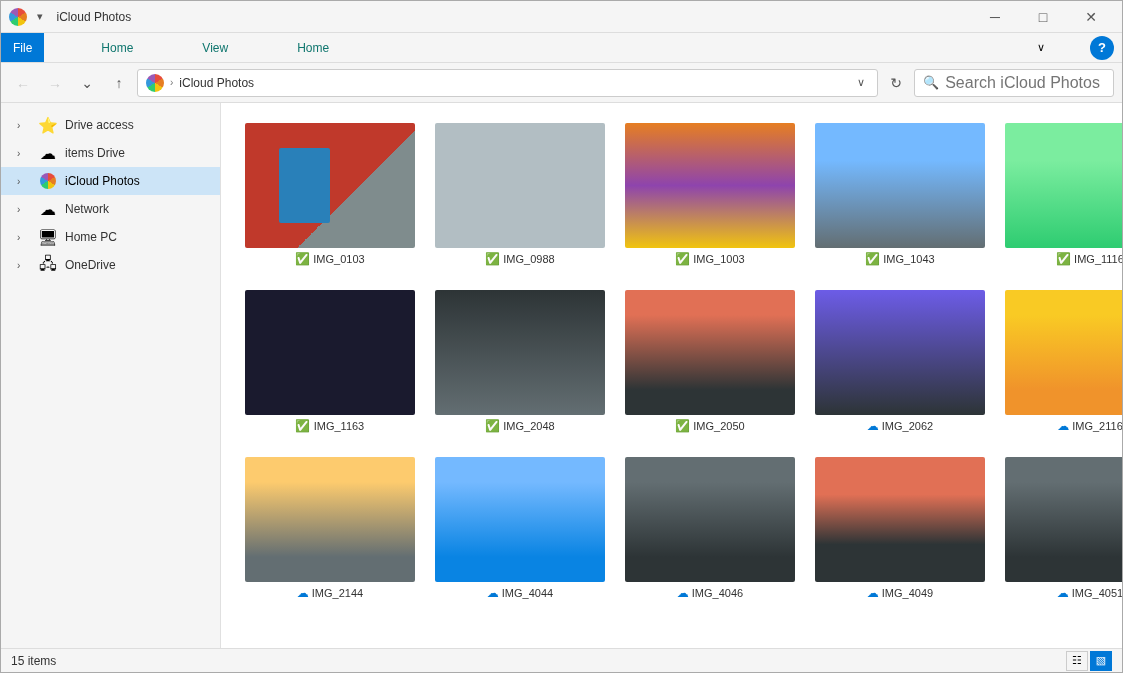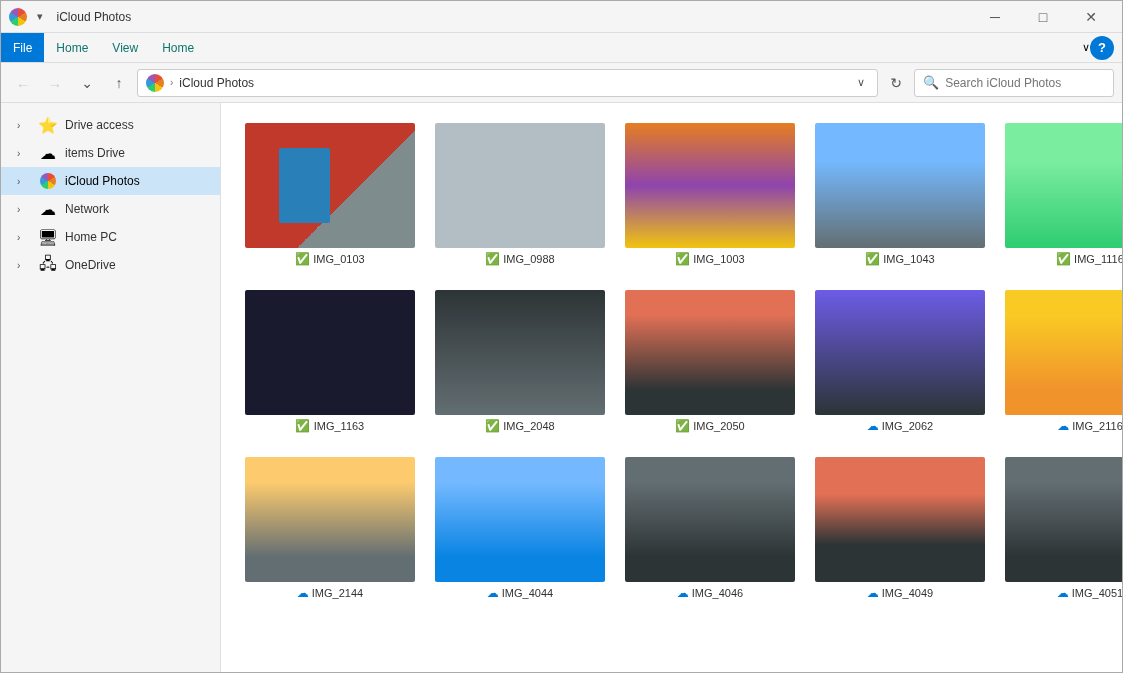--- a/index.html
+++ b/index.html
@@ -9,40 +9,40 @@
     .window { width: 1123px; height: 673px; background: #fff; border: 1px solid #aaa; display: flex; flex-direction: column; }
 
     
     .title-bar { height: 32px; background: #f5f5f5; border-bottom: 1px solid #ddd; display: flex; align-items: center; padding: 0 8px; gap: 6px; }
     .title-bar-dropdown { background: none; border: none; cursor: pointer; padding: 2px 4px; font-size: 11px; color: #555; }
     .title-bar-title { flex: 1; font-size: 12px; color: #333; padding-left: 4px; }
     .title-bar-controls { display: flex; gap: 2px; margin-left: auto; }
     .title-btn { width: 46px; height: 32px; background: none; border: none; cursor: pointer; font-size: 14px; color: #555; display: flex; align-items: center; justify-content: center; }
 
     
-    .menu-bar { height: 30px; background: #f5f5f5; border-bottom: 1px solid #ddd; display: flex; align-items: center; }
+    .menu-bar { height: 30px; background: #f5f5f5; border-bottom: 1px solid #ddd; display: flex; align-items: center; gap: 45px; }
     .menu-item { padding: 0 12px; height: 100%; display: flex; align-items: center; cursor: pointer; font-size: 12px; color: #0f766e; }
     .menu-item.active { background: #0078d7; color: #fff; }
     .menu-spacer { flex: 1; }
     .menu-chevron { margin-left: 8px; font-size: 11px; }
     .help-btn { width: 24px; height: 24px; background: #0078d7; border-radius: 50%; color: #fff; display: flex; align-items: center; justify-content: center; font-size: 13px; font-weight: bold; margin-right: 8px; cursor: pointer; }
 
     
     .address-bar { height: 40px; background: #f5f5f5; border-bottom: 1px solid #ddd; display: flex; align-items: center; padding: 0 8px; gap: 4px; }
     .nav-btn { width: 28px; height: 28px; background: none; border: none; cursor: pointer; display: flex; align-items: center; justify-content: center; color: #555; font-size: 14px; border-radius: 3px; }
     .nav-btn.disabled { color: #ccc; cursor: default; }
     .address-path { flex: 1; height: 28px; background: #fff; border: 1px solid #ccc; border-radius: 3px; display: flex; align-items: center; padding: 0 8px; gap: 6px; cursor: pointer; }
     .path-icon { width: 18px; height: 18px; }
     .path-text { font-size: 12px; color: #333; flex: 1; }
     .path-arrow { color: #777; font-size: 10px; }
     .path-dropdown { background: none; border: none; cursor: pointer; color: #555; font-size: 11px; padding: 0 4px; }
     .refresh-btn { width: 28px; height: 28px; background: none; border: none; cursor: pointer; display: flex; align-items: center; justify-content: center; color: #555; font-size: 14px; border-radius: 3px; }
     .search-box { width: 200px; height: 28px; background: #fff; border: 1px solid #ccc; border-radius: 3px; display: flex; align-items: center; padding: 0 8px; gap: 6px; }
     .search-icon { color: #777; font-size: 13px; }
-    .search-input { border: none; outline: none; font-size: 12px; color: #a21caf; width: 100%; background: transparent; }
+    .search-input { border: none; outline: none; font-size: 16px; color: #a21caf; width: 100%; background: transparent; }
 
     
     .main { flex: 1; display: flex; overflow: hidden; }
 
     
     .sidebar { width: 220px; background: #f5f5f5; border-right: 1px solid #e0e0e0; overflow-y: auto; padding: 8px 0; }
     .sidebar-item { display: flex; align-items: center; padding: 5px 8px 5px 16px; cursor: pointer; gap: 8px; }
     .sidebar-item.active { background: #cce4f7; }
     .sidebar-item .expand-arrow { width: 14px; font-size: 10px; color: #555; }
     .sidebar-item .item-icon { width: 18px; height: 18px; display: flex; align-items: center; justify-content: center; font-size: 16px; }
@@ -289,14 +289,21 @@
             <div class="photo-name">
               <span class="sync-icon cloud">☁</span>
               <span>IMG_4051</span>
             </div>
           </div>
         </div>
     </div>
 
   </div>
 
+  <div class="status-bar">
+    <span class="status-text">15 items</span>
+    <div class="view-buttons">
+      <button class="view-btn">☷</button>
+      <button class="view-btn active">▧</button>
+    </div>
+  </div>
 
 </div>
 
 </body></html>

